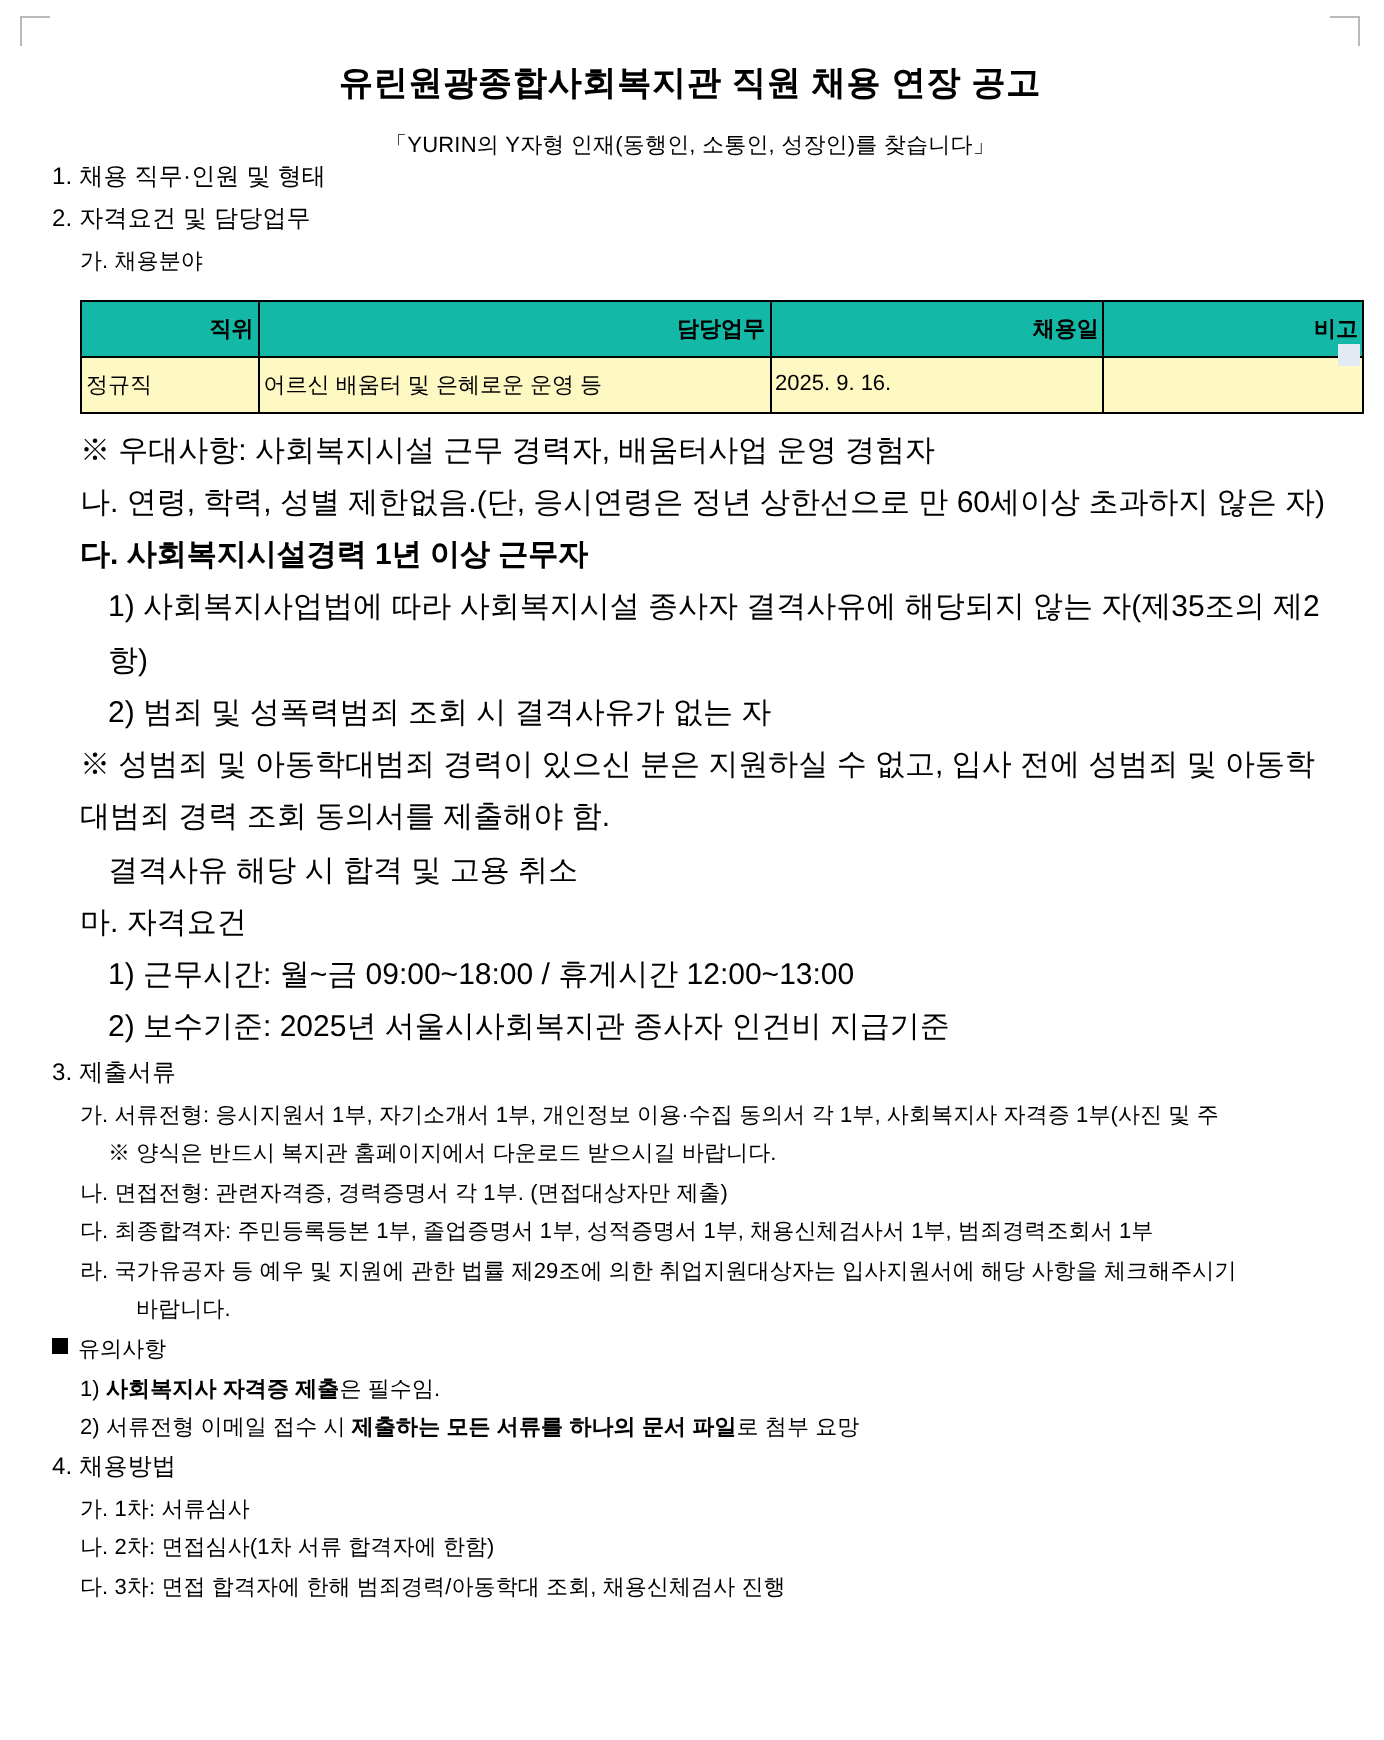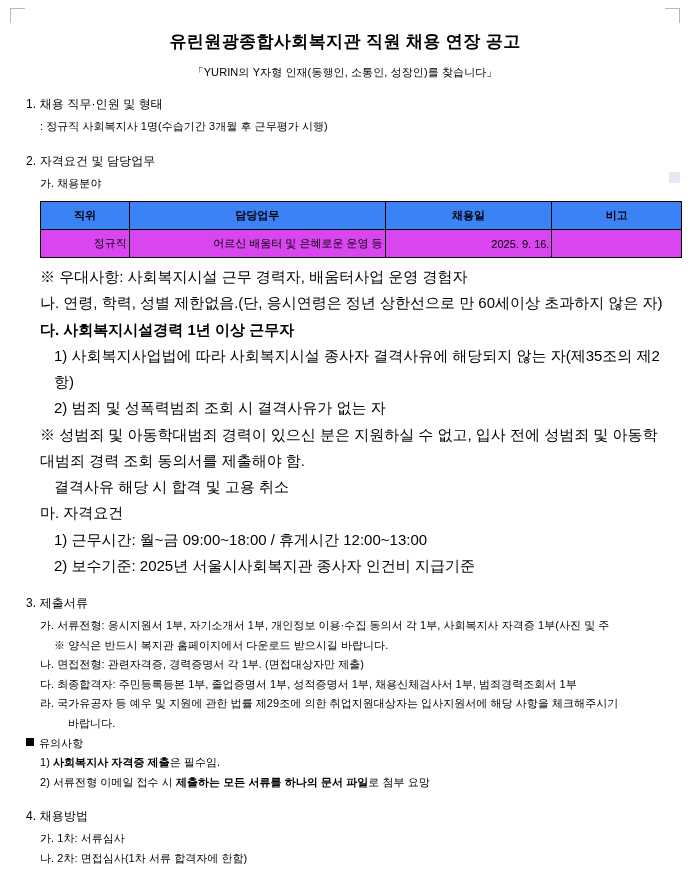--- a/index.html
+++ b/index.html
@@ -47,21 +47,21 @@
     margin-top: 12px;
     letter-spacing: 0.1px;
   }
   .intro {
     margin-top: 20px;
     font-size: 11.5px;
     line-height: 1.75;
     text-indent: 0;
   }
   .section {
-    margin-top: 16px;
+    margin-top: 0;
   }
   .section-title {
     font-size: 12px;
     font-weight: normal;
     margin: 0 0 4px 0;
     letter-spacing: 0.1px;
   }
   .line {
     line-height: 1.78;
     font-size: 11px;
@@ -73,30 +73,30 @@
   .bold { font-weight: bold; }
   .underline { }
   table.recruit-table {
     border-collapse: collapse;
     margin: 8px 0 6px 14px;
     width: 642px;
     font-size: 11px;
   }
   table.recruit-table th {
     border: 1px solid #000;
-    background: #3b82f6;
+    background: #14b8a6;
     font-weight: bold;
     padding: 6px 2px;
-    text-align: center;
+    text-align: right;
   }
   table.recruit-table td {
     border: 1px solid #000;
     padding: 6px 2px;
-    text-align: right;
-    background: #d946ef;
+    text-align: left;
+    background: #fef9c3;
   }
   .col-pos { width: 86px; }
   .col-duty { width: 258px; }
   .col-date { width: 166px; }
   .col-note { width: 128px; }
   .note-line {
     line-height: 1.75;
     font-size: 15px;
   }
   .sq-bullet {
@@ -126,21 +126,20 @@
   <div class="faint-mark"></div>
 
   <div class="content">
 
     <h1 class="doc-title">유린원광종합사회복지관 직원 채용 연장 공고</h1>
     <div class="subtitle">「YURIN의 Y자형 인재(동행인, 소통인, 성장인)를 찾습니다」</div>
 
 
     <div class="section">
       <div class="section-title">1. 채용 직무·인원 및 형태</div>
-      <div class="line indent1">: 정규직 사회복지사 1명(수습기간 3개월 후 근무평가 시행)</div>
     </div>
 
     <div class="section">
       <div class="section-title">2. 자격요건 및 담당업무</div>
       <div class="line indent1">가. 채용분야</div>
 
       <table class="recruit-table">
         <thead>
           <tr>
             <th class="col-pos">직위</th>

